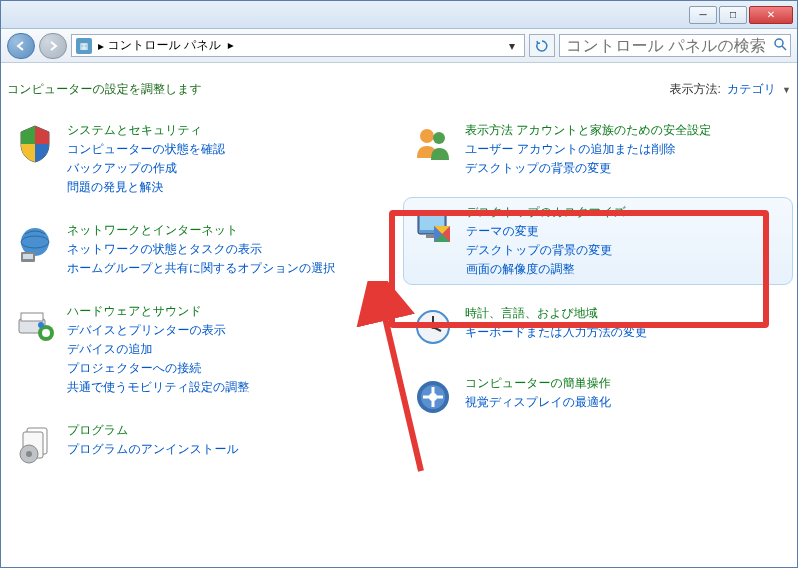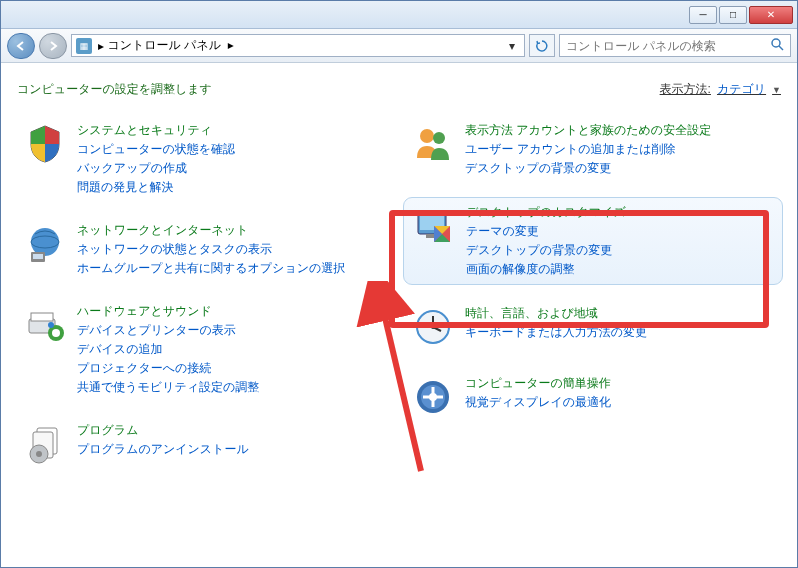--- a/index.html
+++ b/index.html
@@ -63,32 +63,32 @@
 .addr-text { flex:1; font-size:12px; }
 .addr-drop { width:16px; text-align:center; color:#333; }
 .refresh-btn { width:26px; height:23px; border:1px solid #a0b0c5; background:#f0f5fa; display:flex;align-items:center;justify-content:center; cursor:pointer; color:#0a5aa0;}
 .search {
   width: 232px; height: 23px;
   border: 1px solid #a0b0c5;
   background: #fff;
   display: flex; align-items: center;
   padding: 0 6px;
 }
-.search input { border:none; outline:none; flex:1; font-size:12px; color:#c2410c; background:transparent;}
+.search input { border:none; outline:none; flex:1; font-size:16px; color:#c2410c; background:transparent;}
 .search-icon { color:#3a7ab8; font-size:13px; }
 
 .content {
-  padding: 18px 14px;
+  padding: 18px 4px;
 }
 .header-row {
   display: flex; justify-content: space-between; align-items: center;
   color: #0a5a0a; padding: 0 2px 18px 2px;
 }
 .header-row .title { color: #1a6a1a; font-size:12px;}
-.viewmode { display:flex; align-items:center; gap:6px; color:#333; font-size:12px;text-decoration:underline;}
+.viewmode { display:flex; align-items:center; gap:6px; color:#333; font-size:12px;}
 .viewmode a { color:#0058c8; text-decoration:none; }
 .viewmode .dd { color:#555; font-size:9px;}
 
 .cats {
   display: flex; gap: 8px;
 }
 .col { flex: 1; display:flex; flex-direction:column; gap:14px; position:relative;}
 .cat {
   display: flex; gap: 10px; align-items: flex-start;
   padding: 6px 8px;

